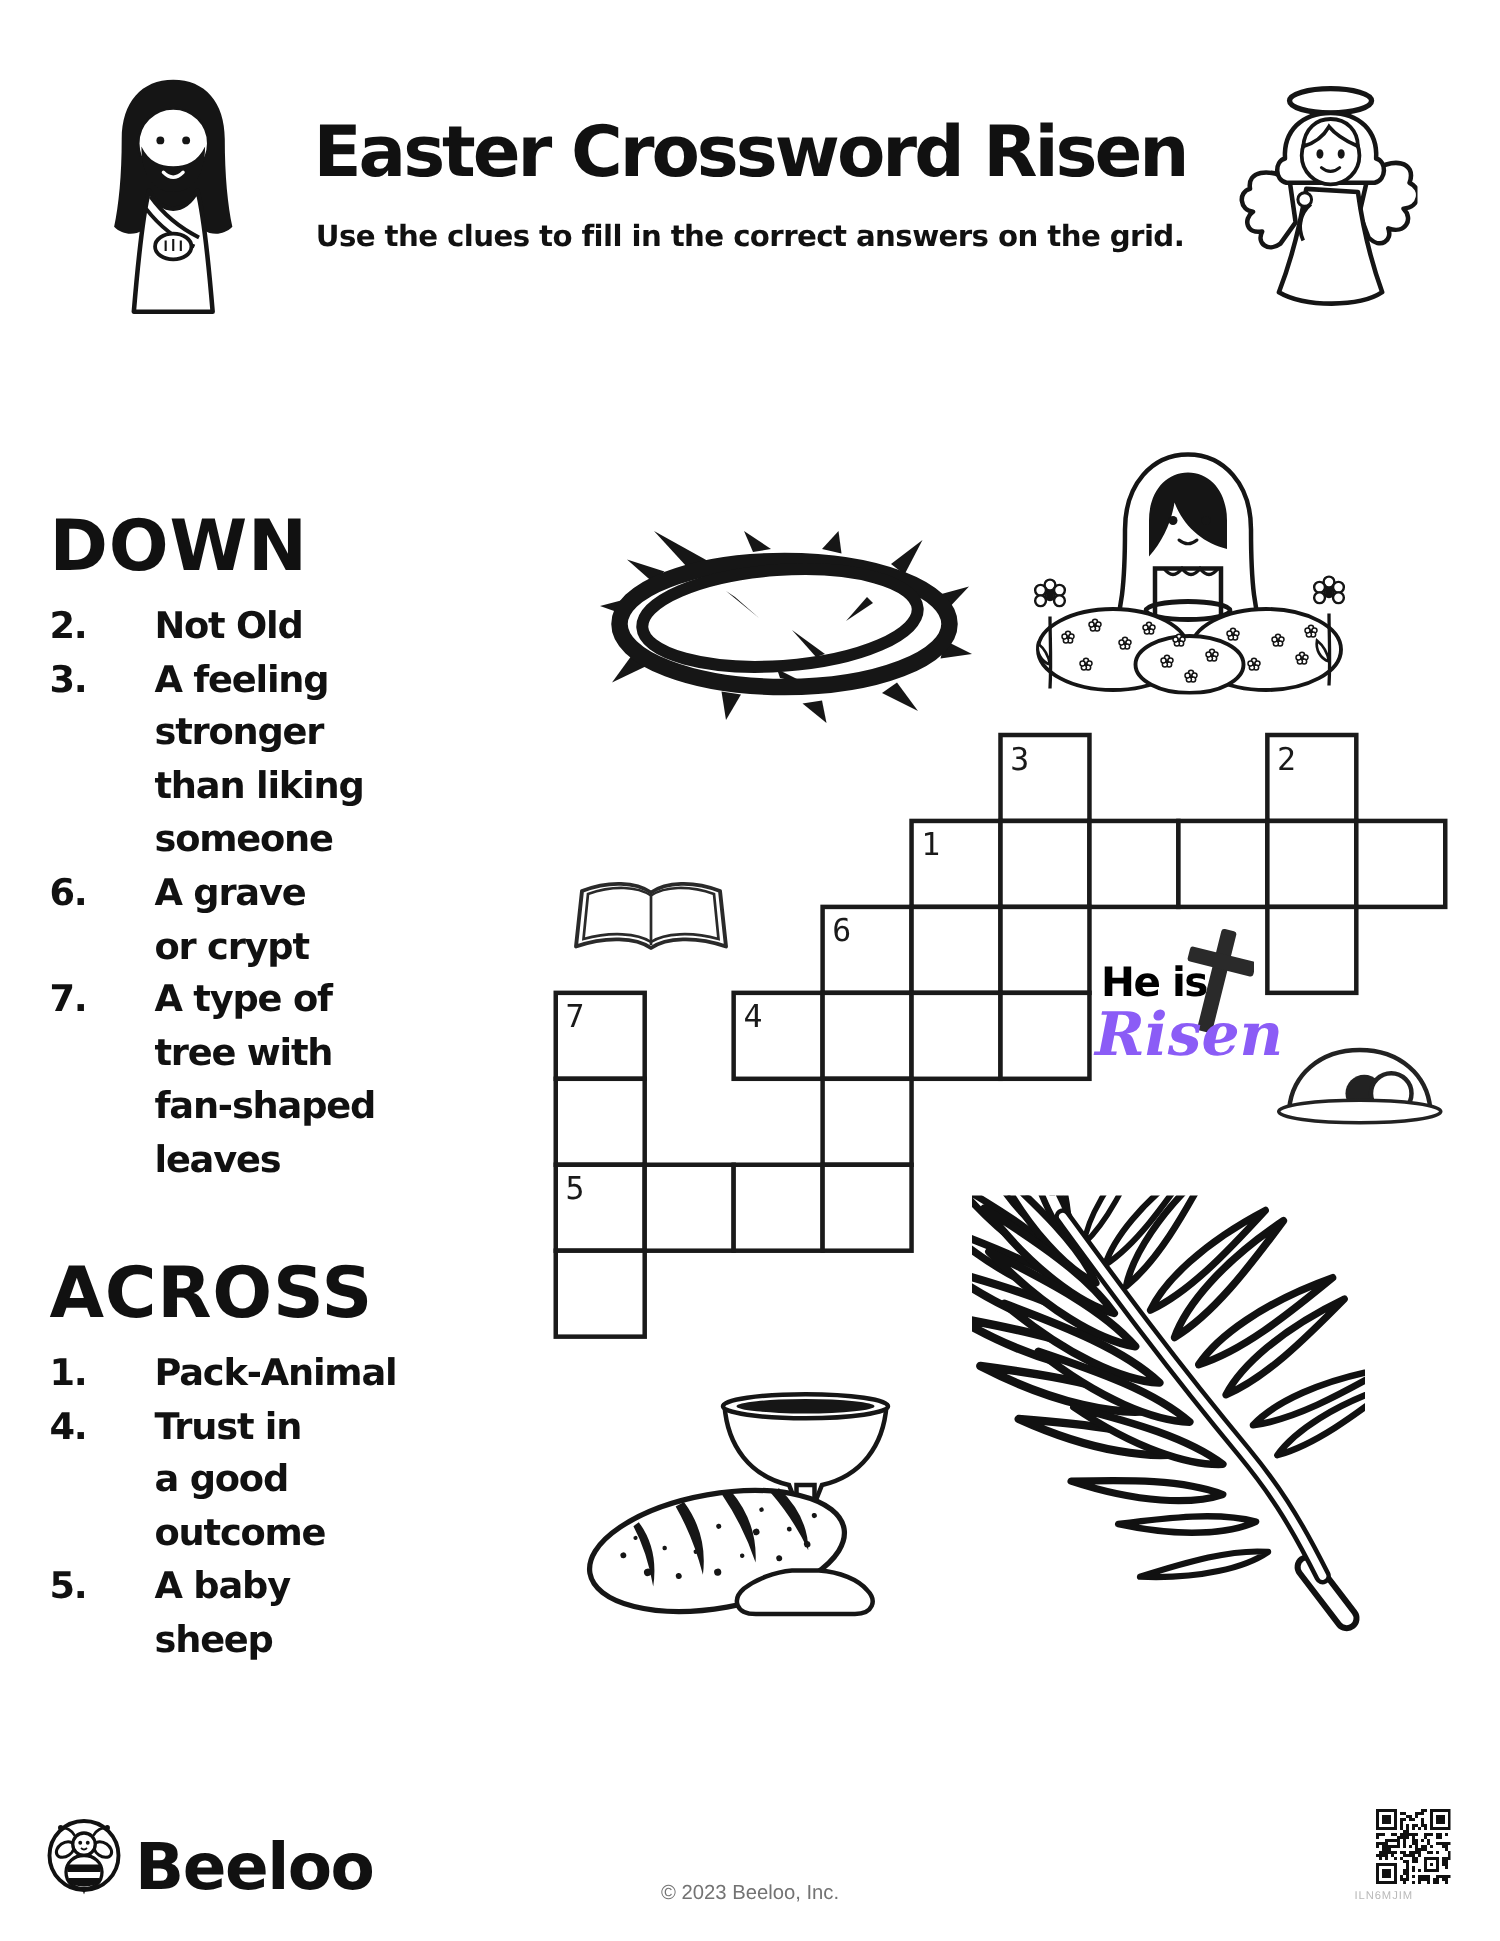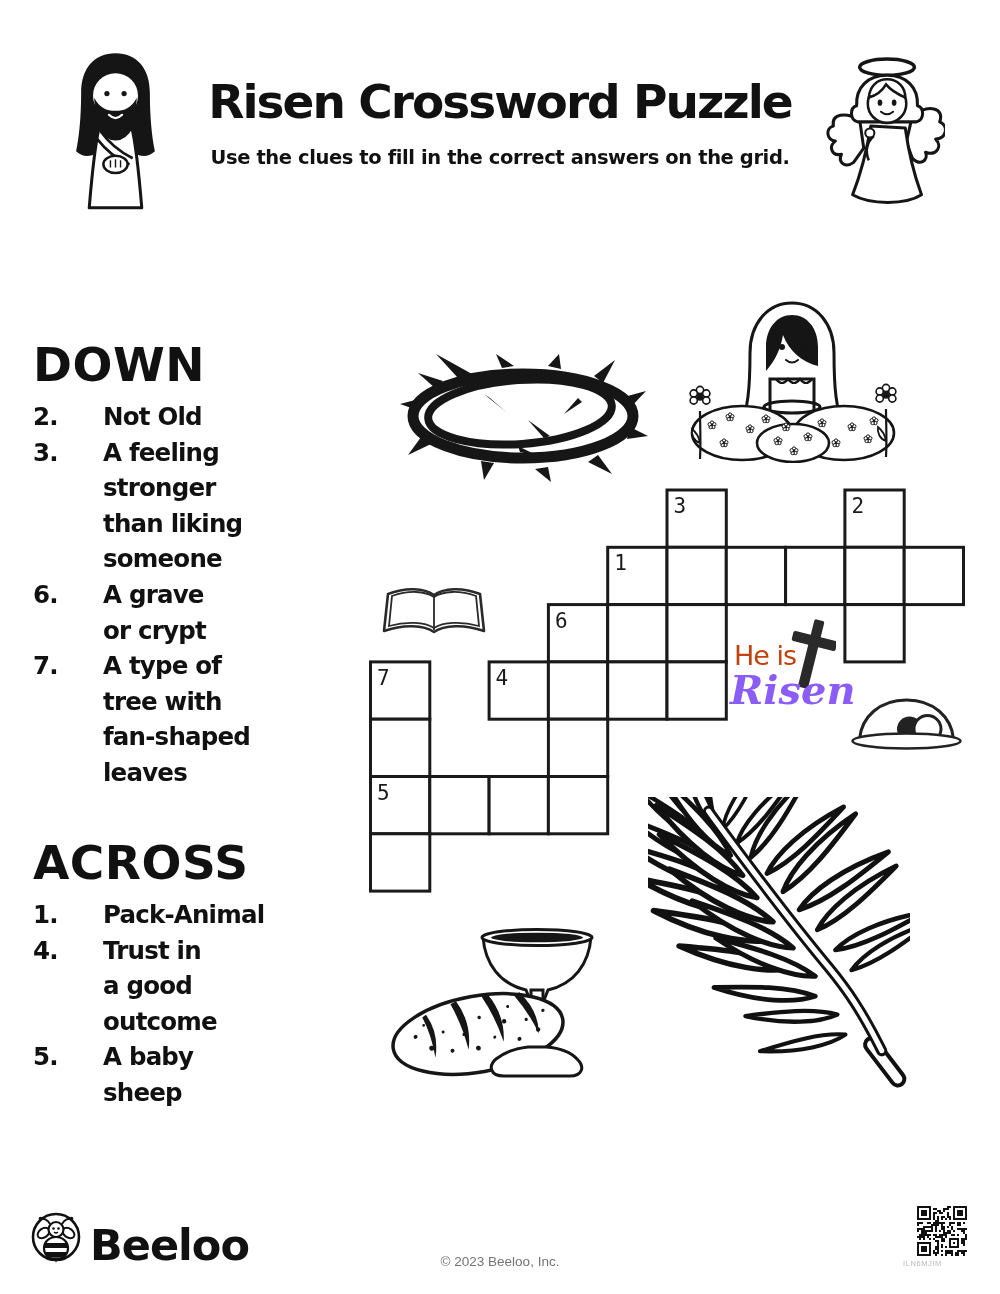--- a/index.html
+++ b/index.html
@@ -12,37 +12,37 @@
   .subtitle{left:150px;top:146px;width:700px;text-align:center;font-size:19.5px;font-weight:bold;
             letter-spacing:-0.4px;white-space:nowrap;}
   
   .clue-section{width:250px;}
   .clue-heading{font-size:47px;font-weight:bold;line-height:50px;letter-spacing:0.5px;margin-top:14px;}
   .clue-list{margin-top:9px;}
   .clue-item{display:flex;font-size:24.5px;font-weight:bold;line-height:35.6px;letter-spacing:-0.8px;}
   .clue-num{width:34px;flex:0 0 34px;}
   .clue-text{flex:1;margin-left:36px;}
   
-  .heis-line1{left:8px;top:24px;font-size:27px;font-weight:normal;letter-spacing:-1px;color:#c2410c;white-space:nowrap;}
+  .heis-line1{left:8px;top:24px;font-size:27px;font-weight:bold;letter-spacing:-1px;color:#000000;white-space:nowrap;}
   .heis-line2{left:4px;top:50px;font-size:40px;font-weight:bold;font-style:italic;
               font-family:"DejaVu Serif",serif;color:#8b5cf6;white-space:nowrap;}
   
   .brand-name{left:90px;top:1220px;font-size:43px;font-weight:bold;letter-spacing:-1px;}
   .copyright{left:350px;top:1254px;width:300px;text-align:center;font-size:13.5px;color:#737373;
              font-family:"Liberation Sans",sans-serif;}
   .qr-label{left:903px;top:1259px;width:78px;text-align:left;font-size:7.5px;color:#b9b9b9;
             letter-spacing:0.6px;font-family:"Liberation Sans",sans-serif;}
   svg{display:block;}
 </style>
 </head>
 <body>
 
 <div id="page">
 
-  <div class="abs title">Risen Crossword Puzzle</div>
+  <div class="abs title">Easter Crossword Risen</div>
   <div class="abs subtitle">Use the clues to fill in the correct answers on the grid.</div>
 
   <svg class="abs" style="left:68px;top:50px" width="96" height="162" viewBox="0 0 95 160">
     <path fill="#151515" d="M47,3 C26,3 13,18 13,42 C13,66 11,86 8,100 C16,108 28,105 33,96 L33,112 L61,112 L61,96 C66,105 78,108 86,100 C83,86 81,66 81,42 C81,18 68,3 47,3 Z"></path>
     <circle cx="47" cy="45" r="23" fill="#fff" stroke="#151515" stroke-width="1.5"></circle>
     <circle cx="38.5" cy="43" r="2.6" fill="#151515"></circle>
     <circle cx="55.5" cy="43" r="2.6" fill="#151515"></circle>
     <path fill="#151515" d="M26,47 C26,66 34,77 47,77 C60,77 68,66 68,47 C63,57 56,60 47,60 C38,60 31,57 26,47 Z"></path>
     <path d="M40.5,64 Q47,70.5 53.5,64" stroke="#fff" stroke-width="2.2" fill="none" stroke-linecap="round"></path>
     <path fill="#fff" stroke="#151515" stroke-width="3" stroke-linejoin="round" d="M31,76 C27,92 24,120 21,156 L73,156 C70,120 67,92 63,76 C58,85 52,88 47,88 C42,88 36,85 31,76 Z"></path>

